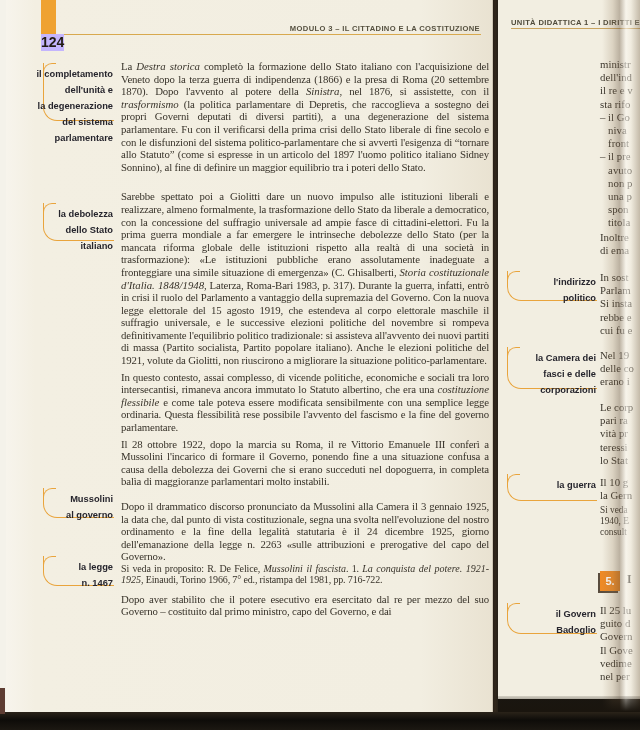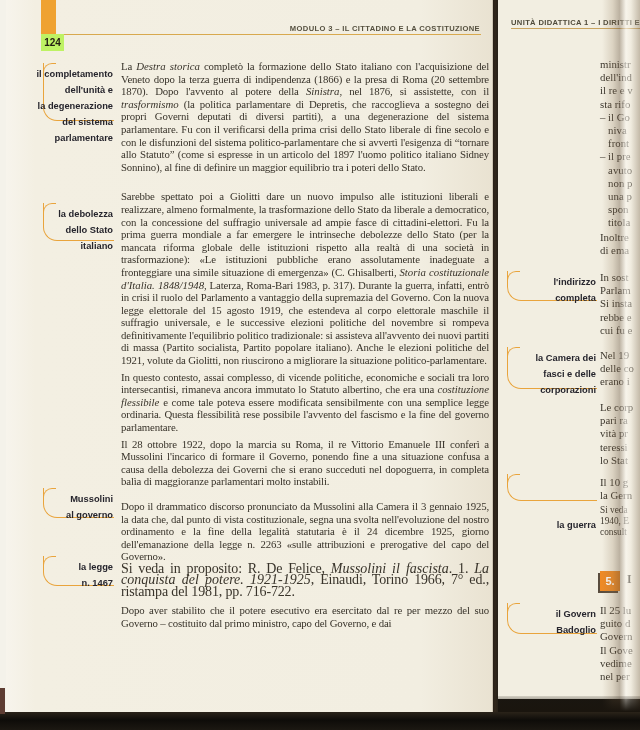--- a/index.html
+++ b/index.html
@@ -23,41 +23,41 @@
   
   .hdr{position:absolute;font-family:"Liberation Sans",sans-serif;font-weight:bold;
        font-size:7.6px;line-height:9px;color:#55503f;letter-spacing:.35px;}
   .hdr-left{left:120px;top:24px;width:360px;text-align:right;}
   .rule-left{position:absolute;left:64px;top:33.5px;width:417px;height:1.3px;background:#d8a94e;}
   .hdr-right{left:511px;top:18px;width:129px;white-space:nowrap;overflow:hidden;color:#4f4a3a;}
   .rule-right{position:absolute;left:511px;top:28px;width:129px;height:1.2px;background:#c9a460;}
 
   
   .tab-top{position:absolute;left:41px;top:0;width:15px;height:34px;background:#efa231;}
-  .tab-num{position:absolute;left:41px;top:34px;width:23px;height:17px;background:#bef264;
-       color:#221c12;font-family:"Liberation Sans",sans-serif;font-weight:bold;font-size:10px;
+  .tab-num{position:absolute;left:41px;top:34px;width:23px;height:17px;background:#c4b5fd;
+       color:#221c12;font-family:"Liberation Sans",sans-serif;font-weight:bold;font-size:14px;
        line-height:17px;text-align:center;}
 
   
   .mlabel{position:absolute;text-align:right;white-space:pre-line;color:#26252d;
        font-family:"Liberation Sans",sans-serif;font-weight:bold;font-size:9.3px;line-height:16px;z-index:2;}
   .mlabel.l{left:30px;width:83px;}
   .mlabel.r{left:505px;width:91px;}
   .bracket{position:absolute;border-left:1.5px solid #e9a43c;border-bottom:1.5px solid #e9a43c;
        border-bottom-left-radius:14px;z-index:1;}
   .bracket::before{content:"";position:absolute;left:-1.5px;top:0;width:12px;height:10px;
        border-top:1.5px solid #e9a43c;border-left:1.5px solid #e9a43c;border-top-left-radius:9px;}
   .bracket.l{left:43px;width:70px;}
   .bracket.r{left:507px;width:89px;}
 
   
   .body-col{position:absolute;left:121px;top:60px;width:368px;z-index:1;}
   .bp{margin:0;text-align:justify;font-size:10.8px;line-height:12.6px;color:#38332a;letter-spacing:-0.15px;}
   .bp i{letter-spacing:0;}
-  .bp.small{font-size:14px;line-height:11.4px;}
+  .bp.small{font-size:10px;line-height:11.4px;}
   .mb17{margin-bottom:17px}.mb16{margin-bottom:4px}.mb10{margin-bottom:4px}
   .mb12{margin-bottom:12px}.mb6{}.mb7{margin-bottom:7px}
 
   
   .frag{position:absolute;left:600px;width:40px;white-space:pre;overflow:visible;
        font-size:10.8px;line-height:13.2px;color:#3a352c;z-index:1;}
   .frag.small{font-size:9.3px;line-height:10.8px;}
   .sec-box{position:absolute;left:600px;top:571px;width:20px;height:20px;background:#ee8a25;
        color:#ffffff;font-family:"Liberation Sans",sans-serif;font-weight:bold;font-size:11px;
        line-height:20px;text-align:center;box-shadow:-2px 2px 0 rgba(50,35,20,.8);z-index:1;}
@@ -105,29 +105,29 @@
     <p class="bp mb16"><span>Sarebbe spettato poi a Giolitti dare un nuovo impulso alle istituzioni liberali e realizzare, almeno formalmente, la trasformazione dello Stato da liberale a democratico, con la concessione del suffragio universale ad ampie fasce di cittadini-elettori. Fu la prima guerra mondiale a far emergere le intrinseche debolezze dello Stato (per la mancata riforma globale delle istituzioni rispetto alla realtà di una società in trasformazione): «Le istituzioni pubbliche erano assolutamente inadeguate a fronteggiare una simile situazione di emergenza» (C. Ghisalberti, </span><i>Storia costituzionale d'Italia. 1848/1948</i><span>, Laterza, Roma-Bari 1983, p. 317). Durante la guerra, infatti, entrò in crisi il ruolo del Parlamento a vantaggio della supremazia del Governo. Con la nuova legge elettorale del 15 agosto 1919, che estendeva al corpo elettorale maschile il suffragio universale, e le successive elezioni politiche del novembre si rompeva definitivamente l'equilibrio politico tradizionale: si assisteva all'avvento dei nuovi partiti di massa (Partito socialista, Partito popolare italiano). Anche le elezioni politiche del 1921, volute da Giolitti, non riuscirono a migliorare la situazione politico-parlamentare.</span></p>
     <p class="bp mb10"><span>In questo contesto, assai complesso, di vicende politiche, economiche e sociali tra loro intersecantisi, rimaneva ancora immutato lo Statuto albertino, che era una </span><i>costituzione flessibile</i><span> e come tale poteva essere modificata sensibilmente con una semplice legge ordinaria. Questa flessibilità rese possibile l'avvento del fascismo e la fine del governo parlamentare.</span></p>
     <p class="bp mb12"><span>Il 28 ottobre 1922, dopo la marcia su Roma, il re Vittorio Emanuele III conferì a Mussolini l'incarico di formare il Governo, ponendo fine a una situazione confusa a causa della debolezza dei Governi che si erano succeduti nel dopoguerra, in completa balìa di maggioranze parlamentari molto instabili.</span></p>
     <p class="bp mb6"><span>Dopo il drammatico discorso pronunciato da Mussolini alla Camera il 3 gennaio 1925, la data che, dal punto di vista costituzionale, segna una svolta nell'evoluzione del nostro ordinamento e la fine della legalità statutaria è il 24 dicembre 1925, giorno dell'emanazione della legge n. 2263 «sulle attribuzioni e prerogative del capo del Governo».</span></p>
     <p class="bp small mb7"><span>Si veda in proposito: R. De Felice, </span><i>Mussolini il fascista</i><span>. 1. </span><i>La conquista del potere. 1921-1925</i><span>, Einaudi, Torino 1966, 7° ed., ristampa del 1981, pp. 716-722.</span></p>
     <p class="bp"><span>Dopo aver stabilito che il potere esecutivo era esercitato dal re per mezzo del suo Governo – costituito dal primo ministro, capo del Governo, e dai</span></p>
   </div>
 
   <div class="bracket r" style="top:271px;height:29px;"></div>
   <div class="mlabel r" style="top:274px;">l'indirizzo
-completa</div>
+politico</div>
 
   <div class="bracket r" style="top:347px;height:41px;"></div>
   <div class="mlabel r" style="top:350px;">la Camera dei
 fasci e delle
 corporazioni</div>
 
   <div class="bracket r" style="top:474px;height:26px;"></div>
-  <div class="mlabel r" style="top:477px;margin-top:40px;">la guerra</div>
+  <div class="mlabel r" style="top:477px;">la guerra</div>
 
   <div class="bracket r" style="top:603px;height:30px;"></div>
   <div class="mlabel r" style="top:606px;">il Govern
 Badoglio</div>
 
   <div class="frag" style="top:58px;">ministr
 dell'ind
 il re e v
 sta rifo
 – il Go

